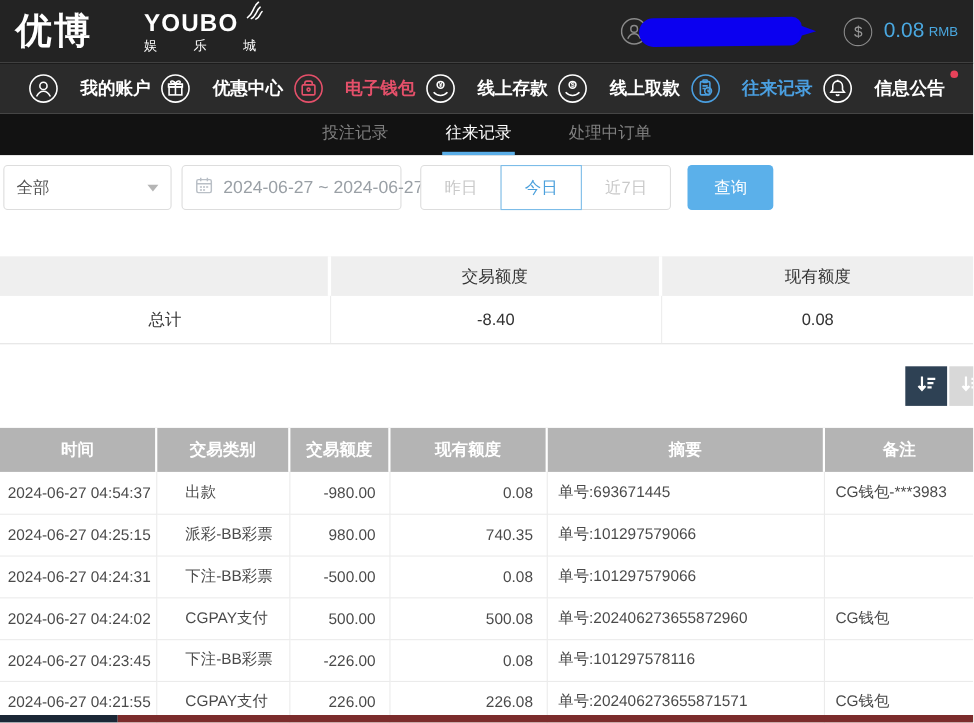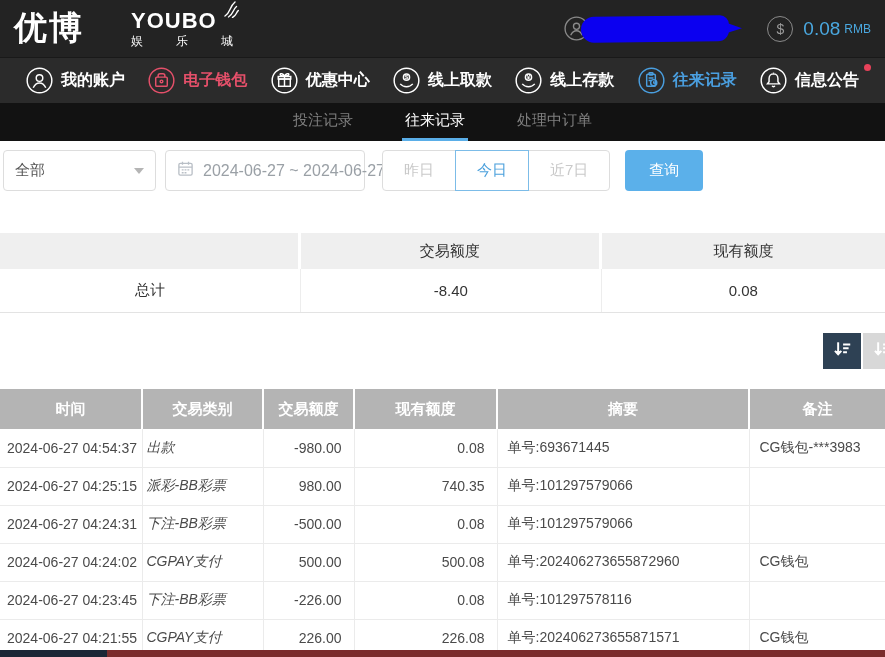--- a/index.html
+++ b/index.html
@@ -24,21 +24,21 @@
     border-top:5px solid transparent; border-bottom:5px solid transparent; transform:rotate(2deg); }
   .balance-wrap { display:flex; align-items:center; margin-left:38px; cursor:pointer; }
   .dollar-icon { width:26px; height:26px; border:1.5px solid #8a8a8a; border-radius:50%;
     color:#9a9a9a; font-size:14px; display:flex; align-items:center; justify-content:center; }
   .balance-amount { color:#4aa8e0; font-size:19px; margin-left:10px; }
   .balance-cur { color:#4aa8e0; font-size:12px; margin-left:4px; }
 
   
   .main-nav { height:46px; background:#2b2b2b; border-top:1px solid #191919;
     display:flex; align-items:center; justify-content:space-between; padding:0 26px; }
-  .nav-item { display:flex; align-items:center; gap:8px; color:#fff; font-size:16px;
+  .nav-item { display:flex; align-items:center; gap:20px; color:#fff; font-size:16px;
     font-weight:bold; cursor:pointer; position:relative; }
   .nav-item svg { display:block; }
   .nav-item.red { color:#e5506a; }
   .nav-item.active { color:#4a9fe0; }
   .nav-badge { position:absolute; right:-12px; top:-3px; width:7px; height:7px;
     border-radius:50%; background:#e8425a; }
 
   
   .subnav { height:38px; background:#121212; display:flex; justify-content:center; gap:46px; }
   .subtab { display:flex; align-items:center; color:#7f7f7f; font-size:15px;
@@ -85,21 +85,21 @@
 
   
   table.records { width:885px; margin-top:20px; border-collapse:collapse; table-layout:fixed; }
   .records th { height:40px; background:#b4b4b4; color:#fff; font-size:15px; font-weight:bold;
     border-right:2px solid #fff; text-align:center; }
   .records th:last-child { border-right:none; }
   .records td { height:38px; font-size:14px; color:#4a4a4a; border-bottom:1px solid #ebebeb;
     border-right:1px solid #ebebeb; overflow:hidden; white-space:nowrap; }
   .records td:last-child { border-right:none; }
   td.c0 { padding-left:7px; }
-  td.c1 { padding-left:4px;font-style:italic; }
+  td.c1 { padding-left:26px; }
   td.c2 { text-align:right; padding-right:12px; }
   td.c3 { text-align:right; padding-right:12px; }
   td.c4 { padding-left:10px; }
   td.c5 { padding-left:10px; }
 
   
   .footer-strip { position:absolute; left:0; bottom:0; width:885px; height:7px; display:flex; }
   .fs-navy { width:107px; background:#1b2736; }
   .fs-maroon { flex:1; background:#7b2c2c; }
 </style>
@@ -145,64 +145,64 @@
     <div class="nav-item">
       <span>
         <svg width="27" height="27" viewBox="0 0 28 28" fill="none" stroke="currentColor" stroke-width="1.5">
           <circle cx="14" cy="14" r="12.8"></circle>
             <circle cx="14" cy="11.5" r="3.4"></circle>
           <path d="M7.5 21.5c1.6-3.4 4-5 6.5-5s4.9 1.6 6.5 5"></path>
         </svg>
       </span>
       <span>我的账户</span>
     </div>
-    <div class="nav-item red">
-      <span>
-        <svg width="27" height="27" viewBox="0 0 28 28" fill="none" stroke="currentColor" stroke-width="1.5">
-          <circle cx="14" cy="14" r="12.8"></circle>
-          <path d="M10.5 10.5V9a2 2 0 0 1 2-2h3a2 2 0 0 1 2 2v1.5"></path>
-          <rect x="8" y="10.5" width="12" height="9.5" rx="1.2"></rect>
-            <circle cx="14" cy="15" r="1.4"></circle>
-        </svg>
-      </span>
-      <span>电子钱包</span>
-    </div>
     <div class="nav-item">
       <span>
         <svg width="27" height="27" viewBox="0 0 28 28" fill="none" stroke="currentColor" stroke-width="1.5">
           <circle cx="14" cy="14" r="12.8"></circle>
           <rect x="8" y="12.5" width="12" height="7.5"></rect>
             <path d="M7.5 9.8h13v2.7h-13z"></path>
           <path d="M14 9.8v10.2"></path>
           <path d="M14 9.5c-1.2-3-4.5-3.3-4.5-1.6 0 1.4 2.6 1.6 4.5 1.6s4.5-.2 4.5-1.6c0-1.7-3.3-1.4-4.5 1.6z"></path>
         </svg>
       </span>
       <span>优惠中心</span>
     </div>
+    <div class="nav-item red">
+      <span>
+        <svg width="27" height="27" viewBox="0 0 28 28" fill="none" stroke="currentColor" stroke-width="1.5">
+          <circle cx="14" cy="14" r="12.8"></circle>
+          <path d="M10.5 10.5V9a2 2 0 0 1 2-2h3a2 2 0 0 1 2 2v1.5"></path>
+          <rect x="8" y="10.5" width="12" height="9.5" rx="1.2"></rect>
+            <circle cx="14" cy="15" r="1.4"></circle>
+        </svg>
+      </span>
+      <span>电子钱包</span>
+    </div>
+    <div class="nav-item">
+      <span>
+        <svg width="27" height="27" viewBox="0 0 28 28" fill="none" stroke="currentColor" stroke-width="1.5">
+          <circle cx="14" cy="14" r="12.8"></circle>
+            <circle cx="14" cy="10.5" r="3.2"></circle>
+          <text x="14" y="12.6" text-anchor="middle" font-size="6.5" fill="currentColor" stroke="none">¥</text>
+          <path d="M7.5 17.5c2 2.3 4.2 3 6.5 3s4.5-.7 6.5-3"></path>
+        </svg>
+      </span>
+      <span>线上存款</span>
+    </div>
     <div class="nav-item">
       <span>
         <svg width="27" height="27" viewBox="0 0 28 28" fill="none" stroke="currentColor" stroke-width="1.5">
           <circle cx="14" cy="14" r="12.8"></circle>
             <circle cx="14" cy="10.5" r="3.2"></circle>
           <text x="14" y="12.6" text-anchor="middle" font-size="6.5" fill="currentColor" stroke="none">$</text>
           <path d="M7.5 17.5c2 2.3 4.2 3 6.5 3s4.5-.7 6.5-3"></path>
         </svg>
       </span>
       <span>线上取款</span>
-    </div>
-    <div class="nav-item">
-      <span>
-        <svg width="27" height="27" viewBox="0 0 28 28" fill="none" stroke="currentColor" stroke-width="1.5">
-          <circle cx="14" cy="14" r="12.8"></circle>
-            <circle cx="14" cy="10.5" r="3.2"></circle>
-          <text x="14" y="12.6" text-anchor="middle" font-size="6.5" fill="currentColor" stroke="none">¥</text>
-          <path d="M7.5 17.5c2 2.3 4.2 3 6.5 3s4.5-.7 6.5-3"></path>
-        </svg>
-      </span>
-      <span>线上存款</span>
     </div>
     <div class="nav-item active">
       <span>
         <svg width="27" height="27" viewBox="0 0 28 28" fill="none" stroke="currentColor" stroke-width="1.5">
           <circle cx="14" cy="14" r="12.8"></circle>
           <rect x="9" y="7.5" width="9" height="12.5" rx="1.2"></rect>
           <rect x="11.5" y="6" width="4" height="2.2" rx="0.6"></rect>
           <path d="M11 11.5h5M11 14h2.5"></path>
           <circle cx="16.3" cy="16.3" r="3.2"></circle>
             <path d="M16.3 14.8v1.6l1.1.9"></path>

